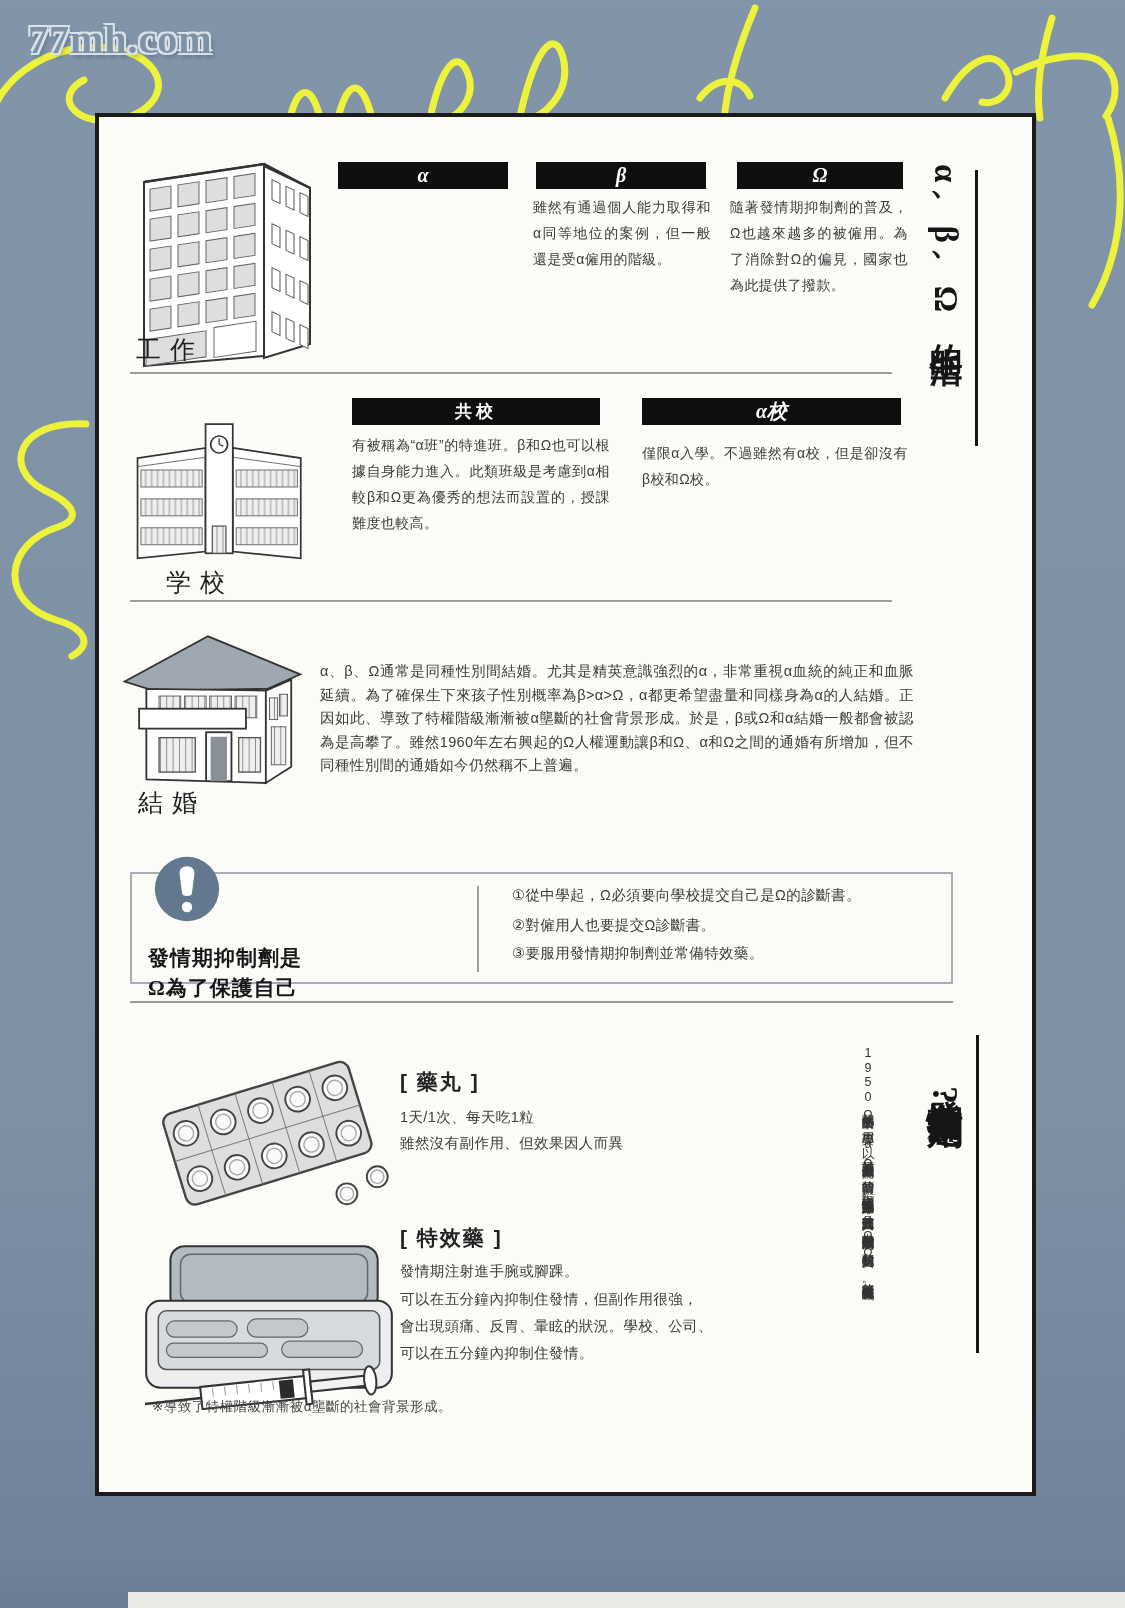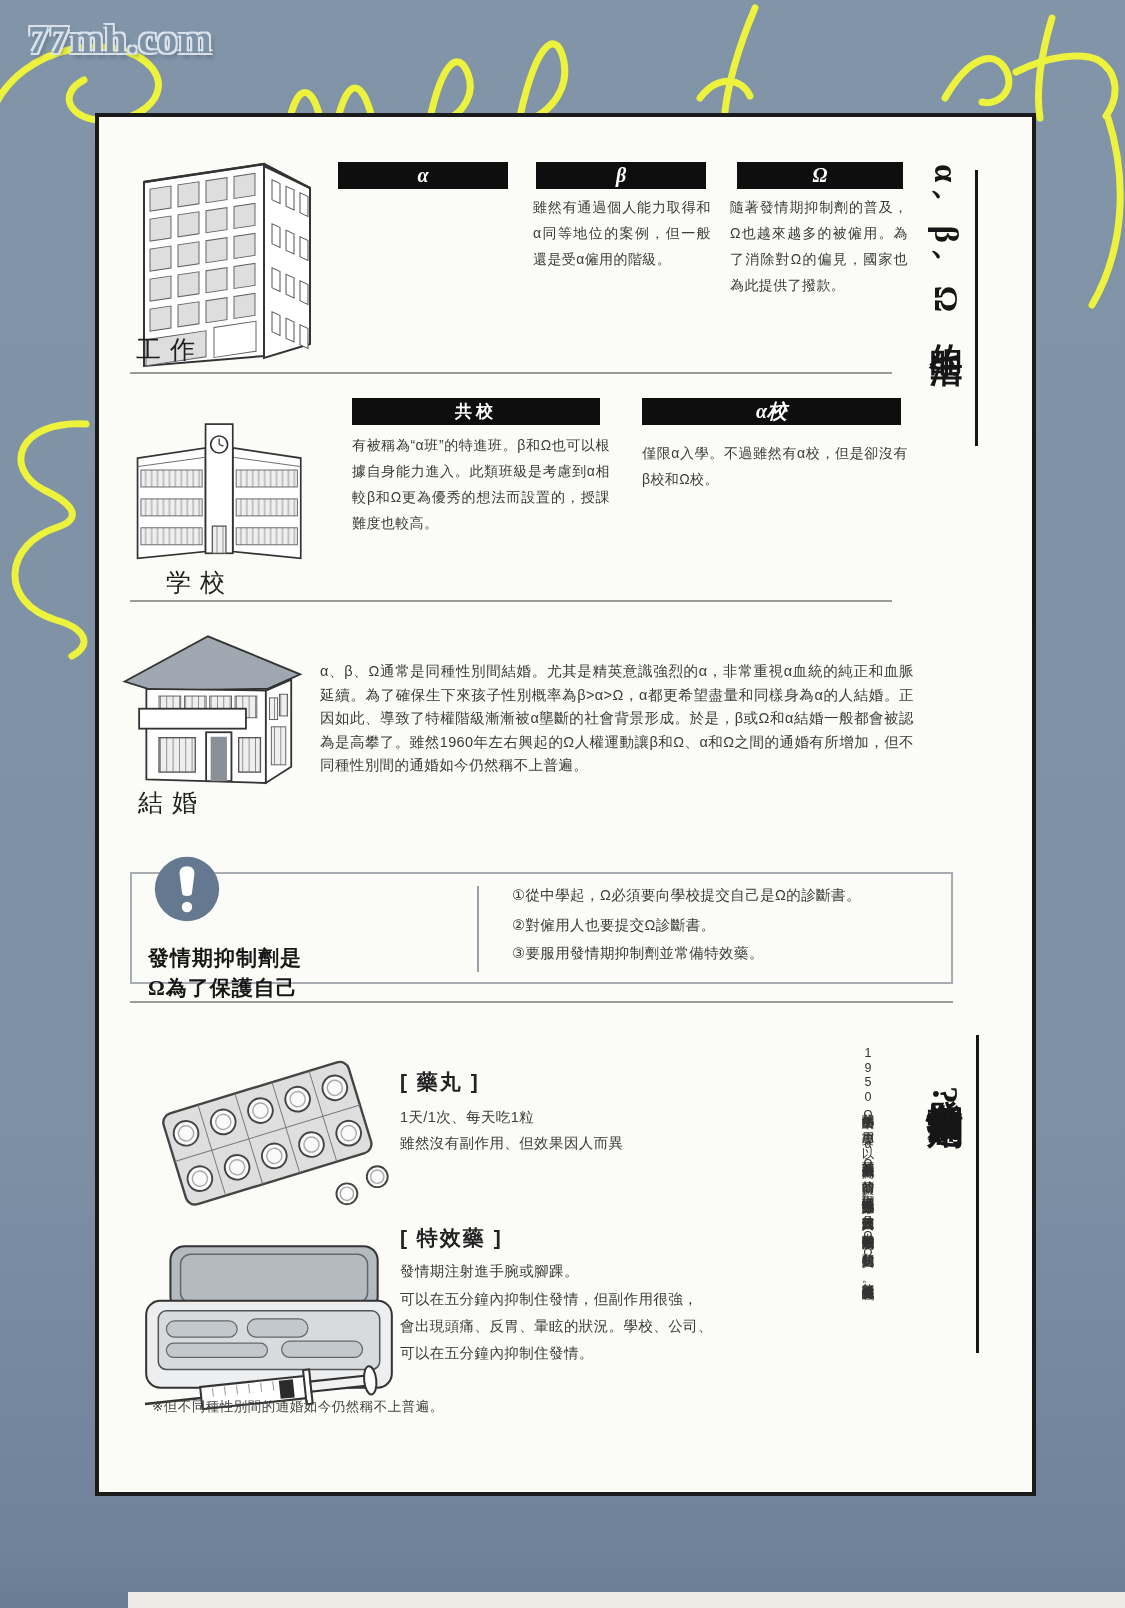--- a/index.html
+++ b/index.html
@@ -264,16 +264,16 @@
   <div class="med-line" style="left:400px;top:1262px;">發情期注射進手腕或腳踝。</div>
   <div class="med-line" style="left:400px;top:1290px;">可以在五分鐘內抑制住發情，但副作用很強，</div>
   <div class="med-line" style="left:400px;top:1317px;">會出現頭痛、反胃、暈眩的狀況。學校、公司、</div>
   <div class="med-line" style="left:400px;top:1344px;">可以在五分鐘內抑制住發情。</div>
 
   <div class="vdesc" style="left:762px;top:1046px;width:120px;">1950年代開發出來的Ω專用藥。以α荷爾蒙為主要成分抑制Ω的荷爾蒙，從而達到減輕性激素分泌的效果。具體藥效因人而異，由於存在對抑制劑過敏的Ω和抗藥體質的Ω，新藥的誕生也備受矚目。</div>
 
   <div class="vtitle" style="left:920px;top:1072px;height:290px;font-size:36px;letter-spacing:2px;">發情期抑制劑是?</div>
   <div class="vrule" style="left:976px;top:1035px;height:318px;"></div>
 
-  <div class="footnote" style="left:152px;top:1398px;">※但不同種性別間的通婚如今仍然稱不上普遍。</div>
+  <div class="footnote" style="left:152px;top:1398px;">※導致了特權階級漸漸被α壟斷的社會背景形成。</div>
 
   <div class="bottom-strip"></div>
 </div>
 
 </body></html>

